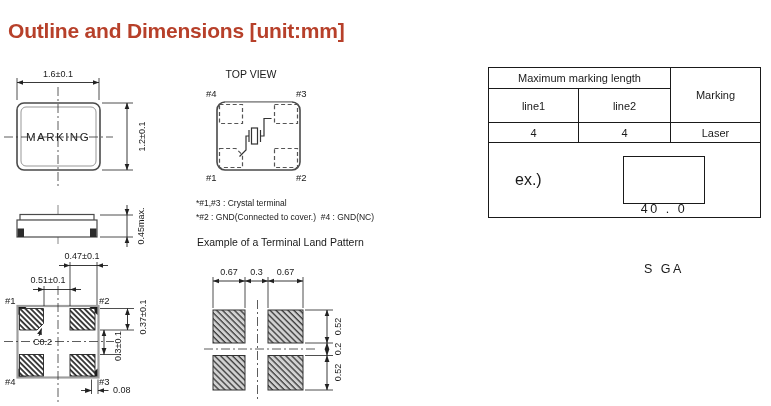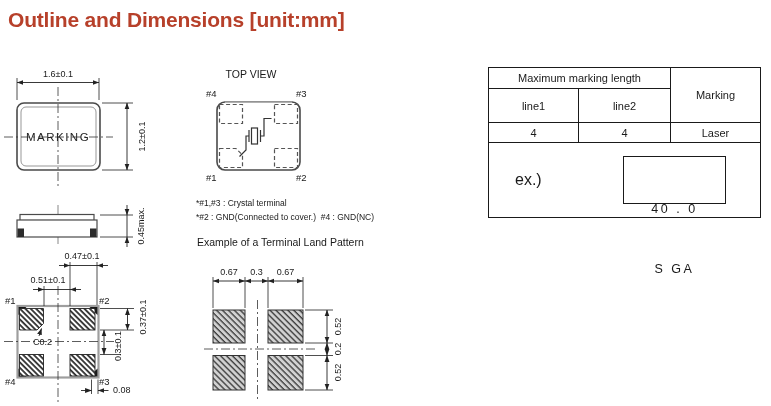--- a/index.html
+++ b/index.html
@@ -24,30 +24,30 @@
   .t2{font-size:10.5px;}
   .t3{font-size:9.5px;}
   .tn{font-size:8.5px;white-space:pre;}
   .marking{font-size:11.5px;letter-spacing:1.5px;fill:#222;}
   .mtable{position:absolute;left:488px;top:67px;}
   .mtable table{border-collapse:collapse;table-layout:fixed;}
   .mtable td{border:1.2px solid #1a1a1a;text-align:center;vertical-align:middle;
         font-size:11px;color:#1a1a1a;padding:0;}
   .exrow{position:relative;height:74px;}
   .exlabel{position:absolute;left:26px;top:28px;font-size:16px;}
-  .exbox{position:absolute;left:134px;top:13px;width:103px;height:48px;
+  .exbox{position:absolute;left:134px;top:13px;width:82px;height:48px;
         border:1.2px solid #1a1a1a;box-sizing:border-box;text-align:center;
         font-size:12.5px;letter-spacing:2.5px;line-height:1.6;padding-top:2px;
         white-space:pre;}
 </style>
 </head>
 <body>
 
 <div id="page">
-  <div id="page-title" style="color: rgb(183, 64, 42);">Outline and Dimensions [unit:mm]</div>
+  <div id="page-title" style="color: rgb(183, 64, 42); margin-top: 11px;">Outline and Dimensions [unit:mm]</div>
 
   <svg width="771" height="406" viewBox="0 0 771 406">
     <defs>
       <marker id="arr" viewBox="0 0 10 10" refX="9.5" refY="5" markerWidth="7.5" markerHeight="7.5" orient="auto-start-reverse">
         <path d="M10,5 L0,1.4 L0,8.6 Z" fill="#222"></path>
       </marker>
       <pattern id="hatchB" patternUnits="userSpaceOnUse" width="3.8" height="3.8" patternTransform="rotate(-45)">
         <rect width="3.8" height="3.8" fill="#ffffff"></rect>
         <line x1="1" y1="0" x2="1" y2="3.8" stroke="#161616" stroke-width="1.6"></line>
       </pattern>

